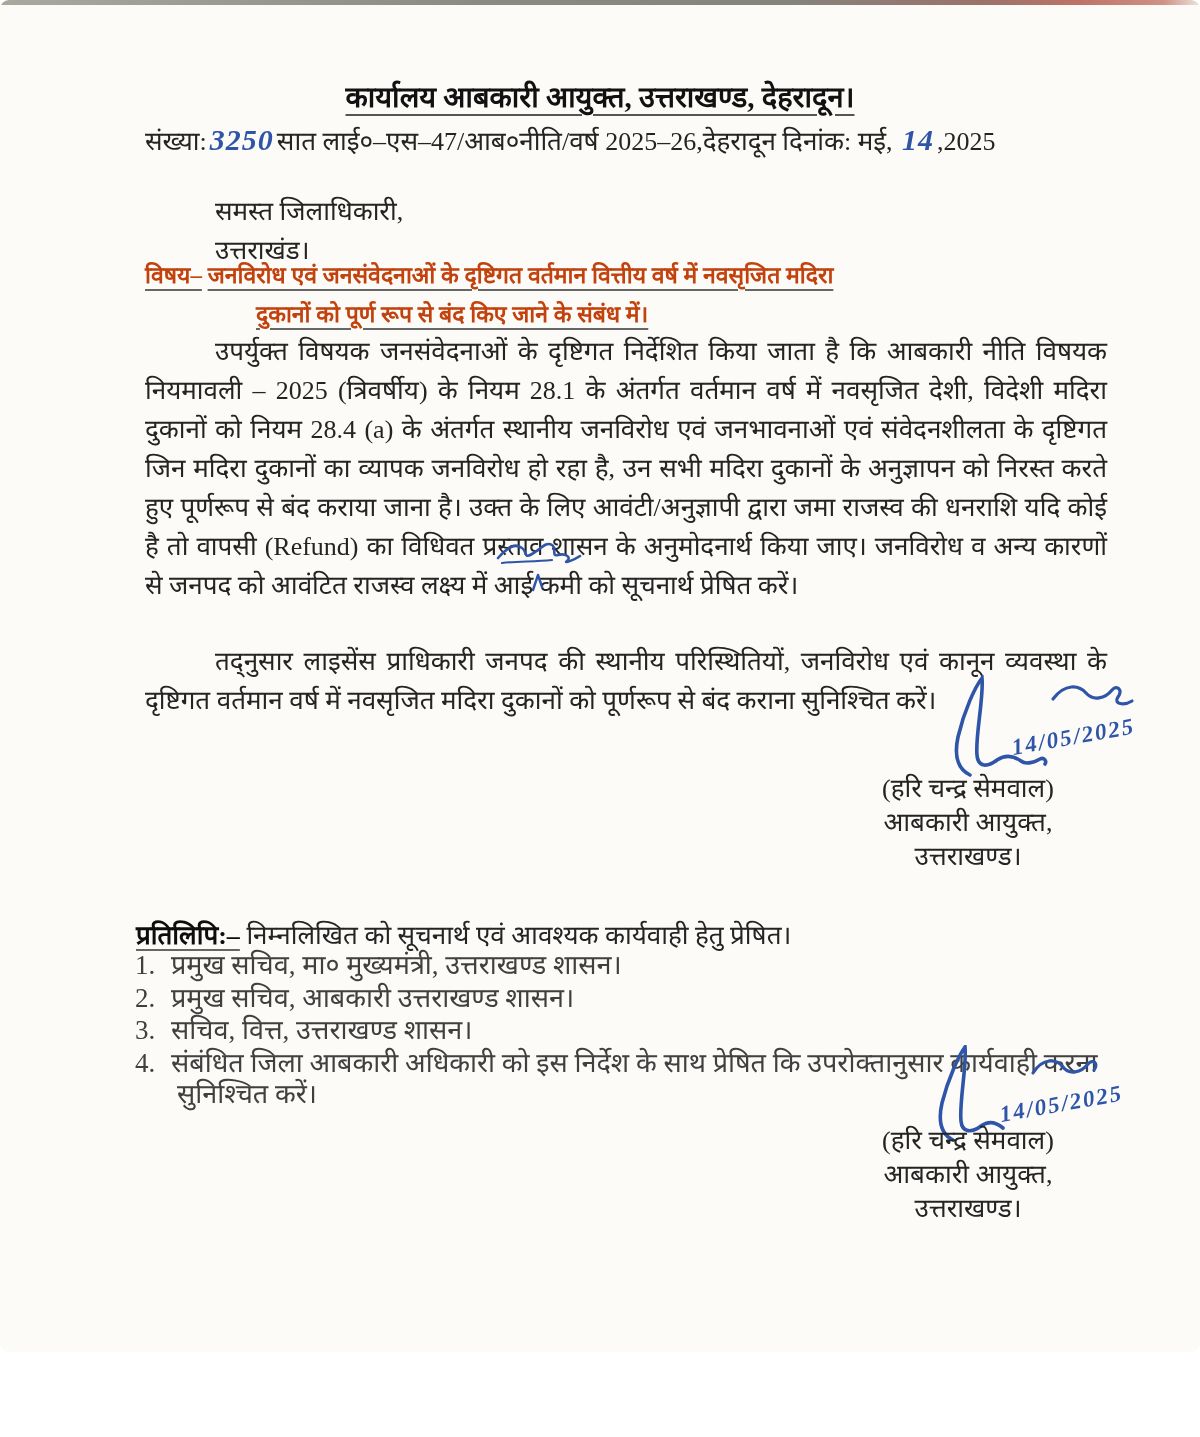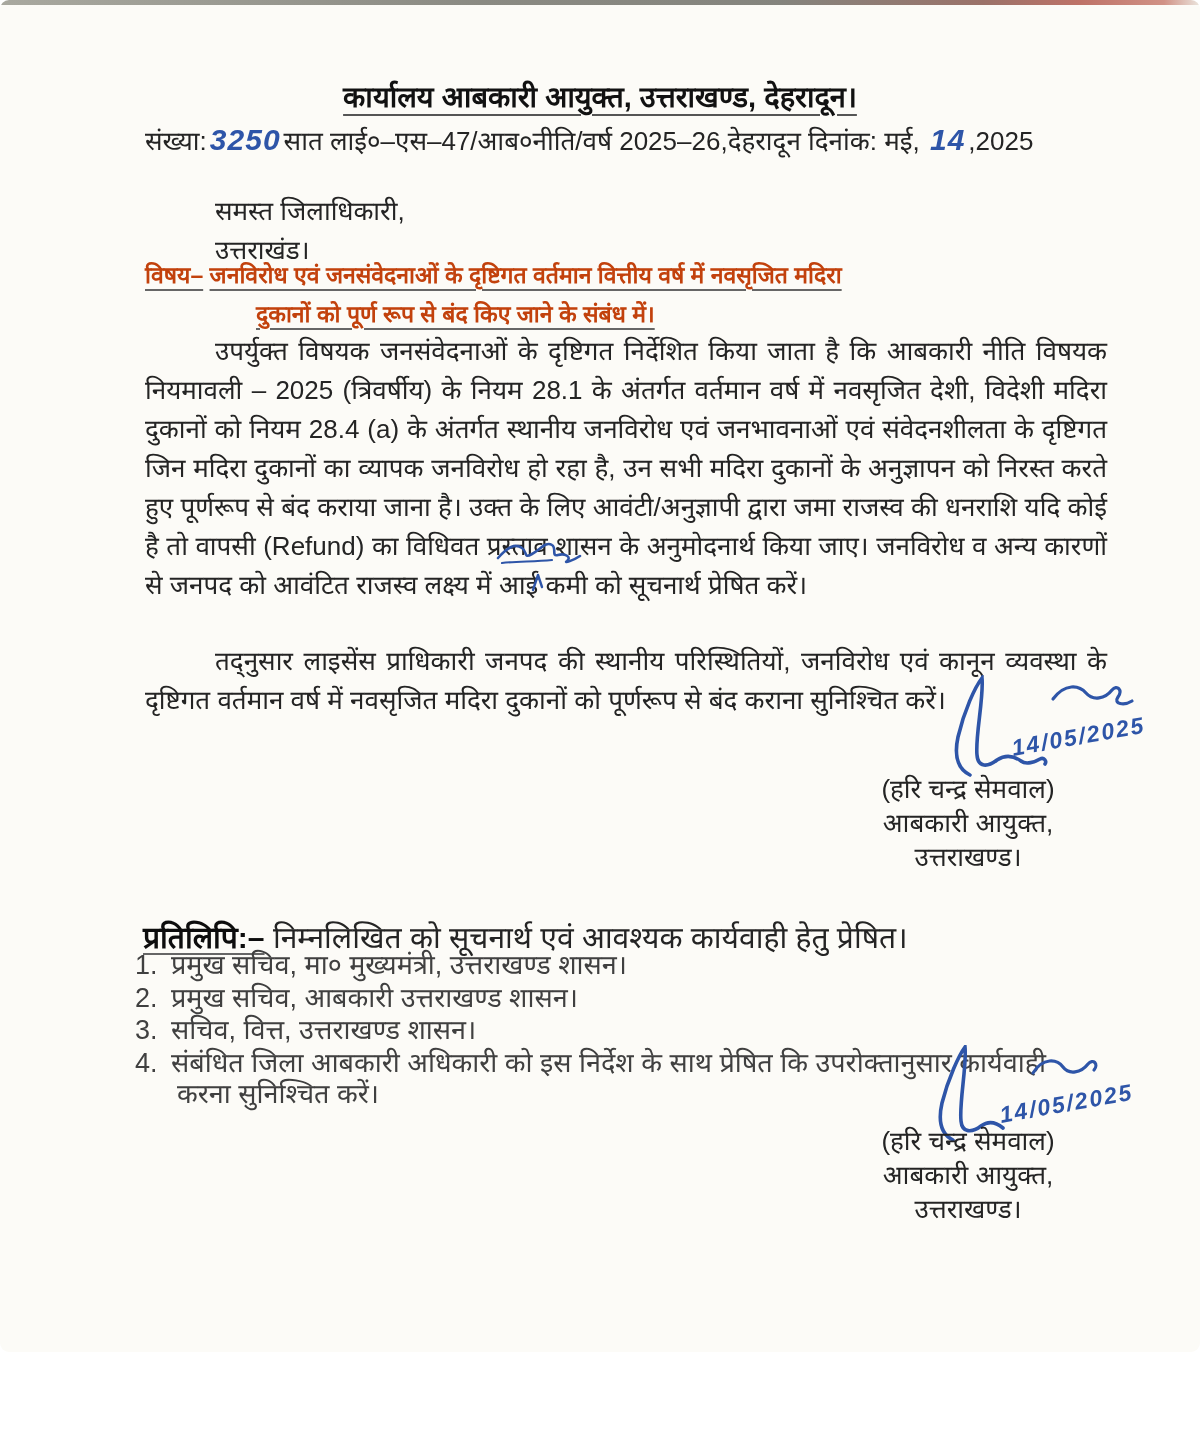--- a/index.html
+++ b/index.html
@@ -1,20 +1,20 @@
 <!DOCTYPE html>
 <html lang="hi"><head>
 <meta charset="utf-8">
 <style>
   html,body{margin:0;padding:0;}
   body{width:1200px;height:1437px;background:#ffffff;}
   .page{
     position:relative;width:1200px;height:1352px;overflow:hidden;
     background:#fcfbf7;
-    font-family:Liberation Sans, sans-serif;
+    font-family:Liberation Serif, serif;
     color:#1f1f1f;
     border-radius:9px;
   }
   .abs{position:absolute;}
   .scan-edge{
     top:0;left:0;width:1200px;height:5px;
     background:linear-gradient(90deg,#9a9a90 0%,#76766e 40%,#6f6f68 65%,#8a5a50 82%,#b35a4e 90%,#c97f72 97%,#e8e2da 100%);
     opacity:.85;
   }
   .title{
@@ -39,21 +39,21 @@
   .subj1{top:258px;left:145px;}
   .subj2{top:297px;left:256px;}
   .para{
     left:145px;width:962px;text-align:justify;
     font-size:26px;line-height:39px;color:#242424;text-indent:70px;
   }
   .para1{top:332px;}
   .para2{top:642px;}
   .sig-date{font-size:23px;transform:rotate(-10deg);transform-origin:left center;letter-spacing:2px;}
   .signatory{width:250px;text-align:center;font-size:26px;line-height:34px;color:#242424;}
-  .pratilipi{top:916px;left:143px;font-size:30px;white-space:nowrap;color:#242424;}
+  .pratilipi{top:916px;left:136px;font-size:26px;white-space:nowrap;color:#242424;}
   .pratilipi .lbl{
     font-weight:bold;color:#0d0d0d;
     text-decoration:underline;text-underline-offset:5px;text-decoration-thickness:2px;text-decoration-color:#666;
   }
   .copylist{top:950px;left:135px;width:965px;font-size:27px;line-height:31.5px;color:#404040;}
   .copylist .item{padding-left:42px;text-indent:-42px;margin-bottom:1px;}
   .copylist .num{display:inline-block;width:36px;text-indent:0;}
   svg{display:block;}
 </style>
 </head>

